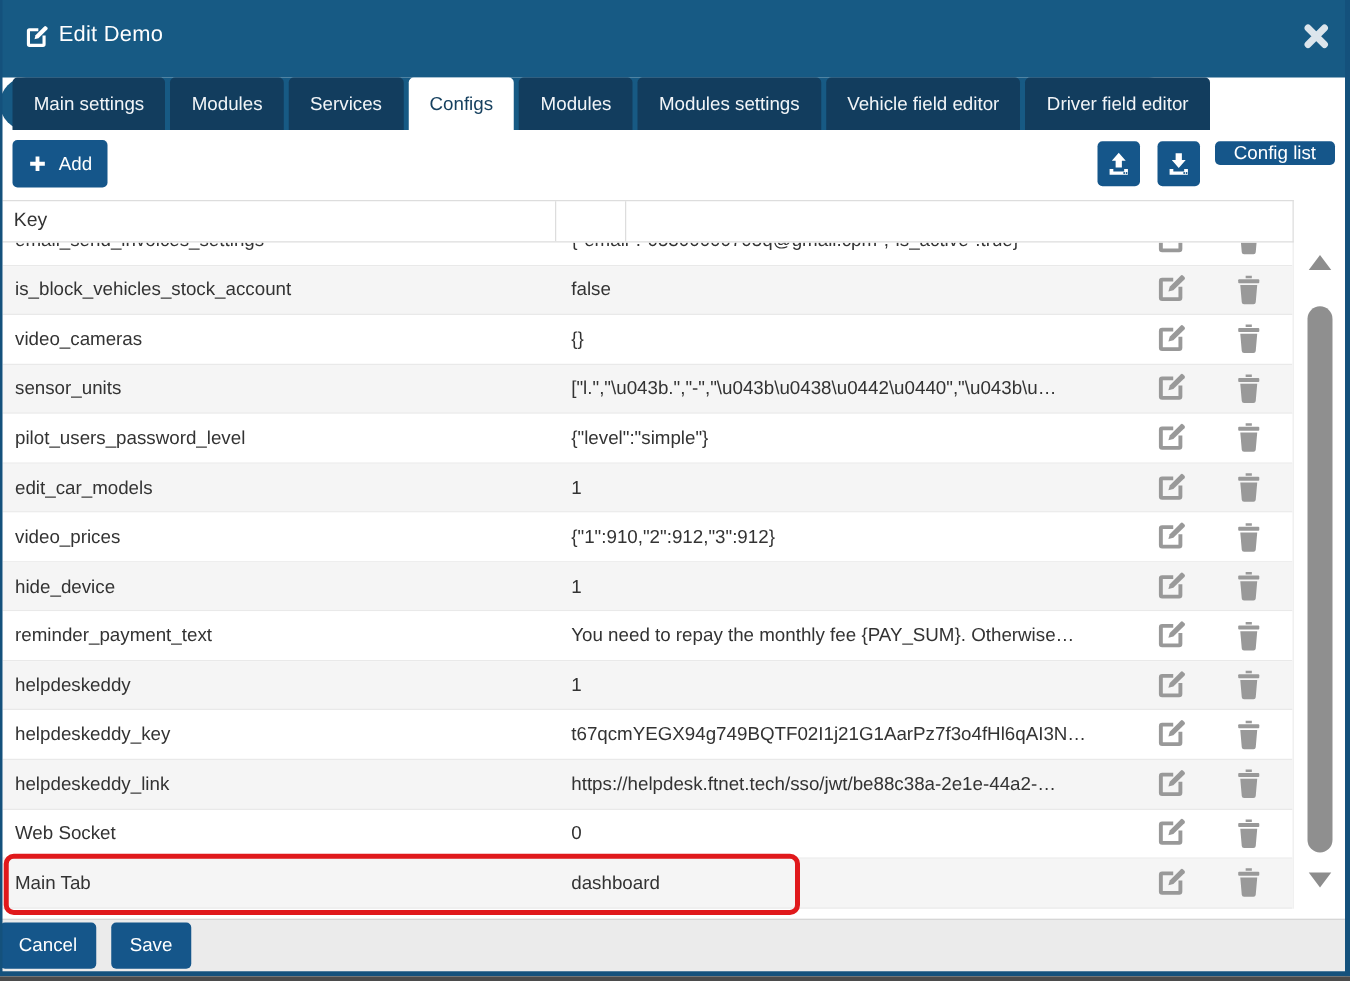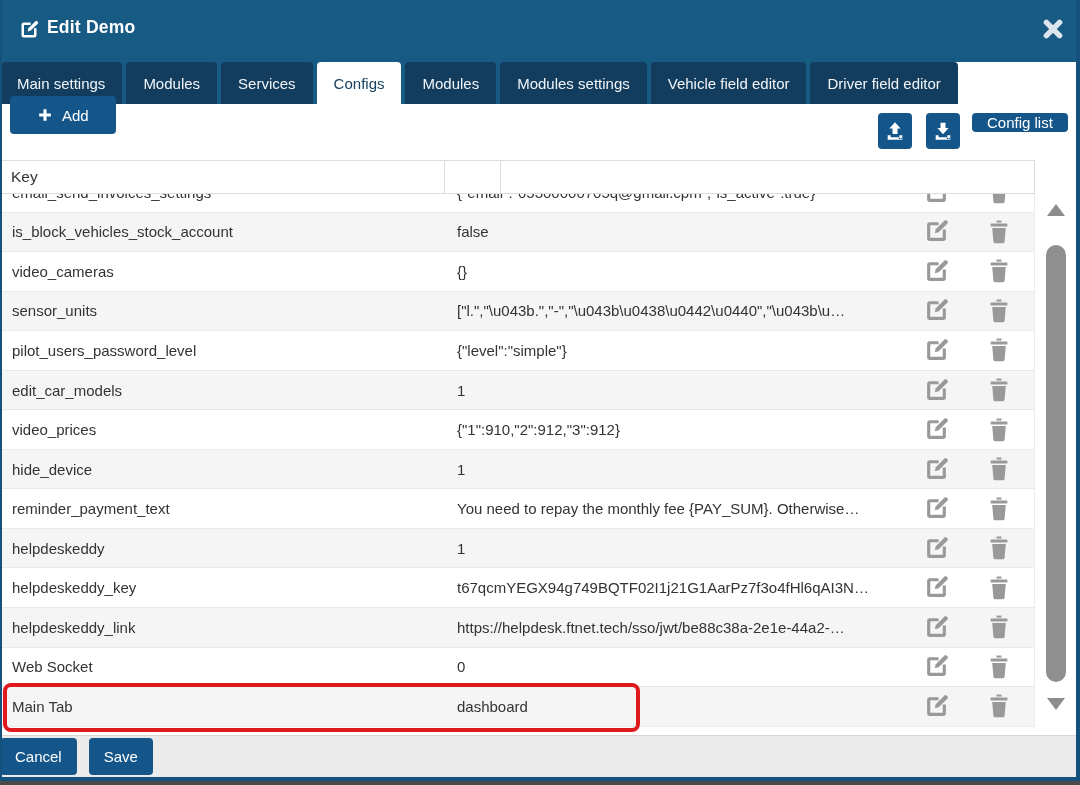--- a/index.html
+++ b/index.html
@@ -20,31 +20,31 @@
   }
   .modal{position:absolute;left:0;top:0;width:1080px;height:781px;background:#ffffff;overflow:hidden;}
   .edge{position:absolute;background:var(--border-blue);z-index:40;}
   .edge.left{left:0;top:0;width:2px;height:781px;}
   .edge.right{left:1076px;top:0;width:4px;height:781px;}
   .edge.bottom{left:0;top:777px;width:1080px;height:4px;}
 
   
   .titlebar{position:absolute;left:0;top:0;width:1080px;height:62px;background:var(--header-blue);}
   .titlebar .t-icon{position:absolute;left:19px;top:20px;width:20px;height:20px;}
-  .titlebar .t-text{position:absolute;left:47px;top:17px;font-size:17.5px;font-weight:700;color:#ffffff;letter-spacing:.2px;}
+  .titlebar .t-text{position:absolute;left:47px;top:17px;font-size:17.5px;font-weight:400;color:#ffffff;letter-spacing:.2px;}
   .close-btn{position:absolute;left:1042px;top:18px;width:24px;height:24px;cursor:pointer;}
 
   
-  .tabs{position:absolute;left:0;top:62px;width:940px;height:42px;background:var(--header-blue);display:flex;align-items:flex-end;gap:4px;border-radius:21px;}
+  .tabs{position:absolute;left:0;top:62px;width:940px;height:42px;background:var(--header-blue);display:flex;align-items:flex-end;padding-left:10px;gap:4px;border-radius:21px;}
   .tab{height:42px;display:flex;align-items:center;padding:0 17px;background:var(--tab-inactive);color:#f2f5f8;font-size:15px;border-radius:4px 4px 0 0;cursor:pointer;white-space:nowrap;}
   .tab.active{background:#ffffff;color:var(--tab-active-text);}
 
   
   .btn{background:var(--button-blue);color:#fff;border:none;border-radius:4px;font-size:15px;font-family:inherit;display:inline-flex;align-items:center;justify-content:center;cursor:pointer;}
-  .add-btn{position:absolute;left:10px;top:96px;height:38px;padding:0 27px;gap:9px;}
+  .add-btn{position:absolute;left:10px;top:112px;height:38px;padding:0 12px;gap:9px;}
   .icon-btn{position:absolute;top:113px;width:34px;height:36px;}
   .upload-btn{left:878px;}
   .download-btn{left:926px;}
   .configlist-btn{position:absolute;left:972px;top:113px;height:19px;padding:0 15px;}
 
   
   .tbl-header{position:absolute;left:2px;top:160px;width:1033px;height:34px;border-top:1px solid #dddddd;border-bottom:1px solid #dddddd;border-right:1px solid #dddddd;display:flex;background:#fff;z-index:5;}
   .tbl-header .hc{display:flex;align-items:center;font-size:15.5px;color:#333;border-right:1px solid #dddddd;height:100%;}
   .hc.key{flex:0 0 443px;padding-left:9px;}
   .hc.value{flex:0 0 463px;padding-left:12px;}

